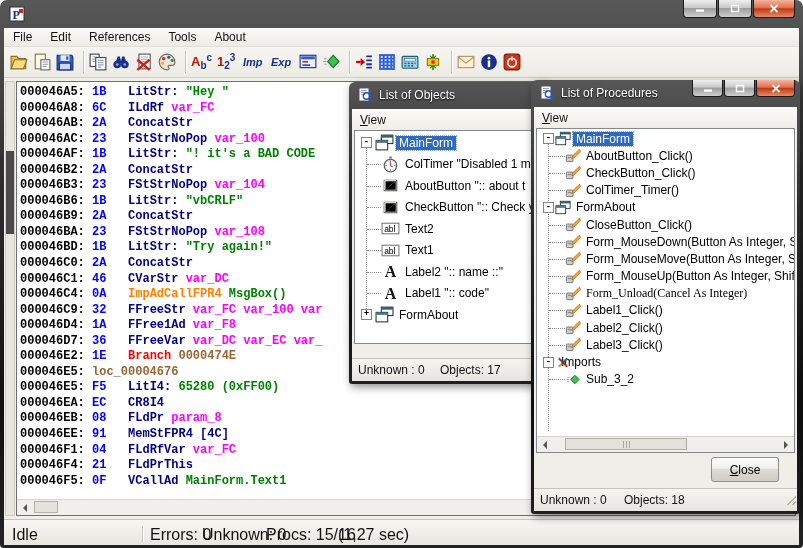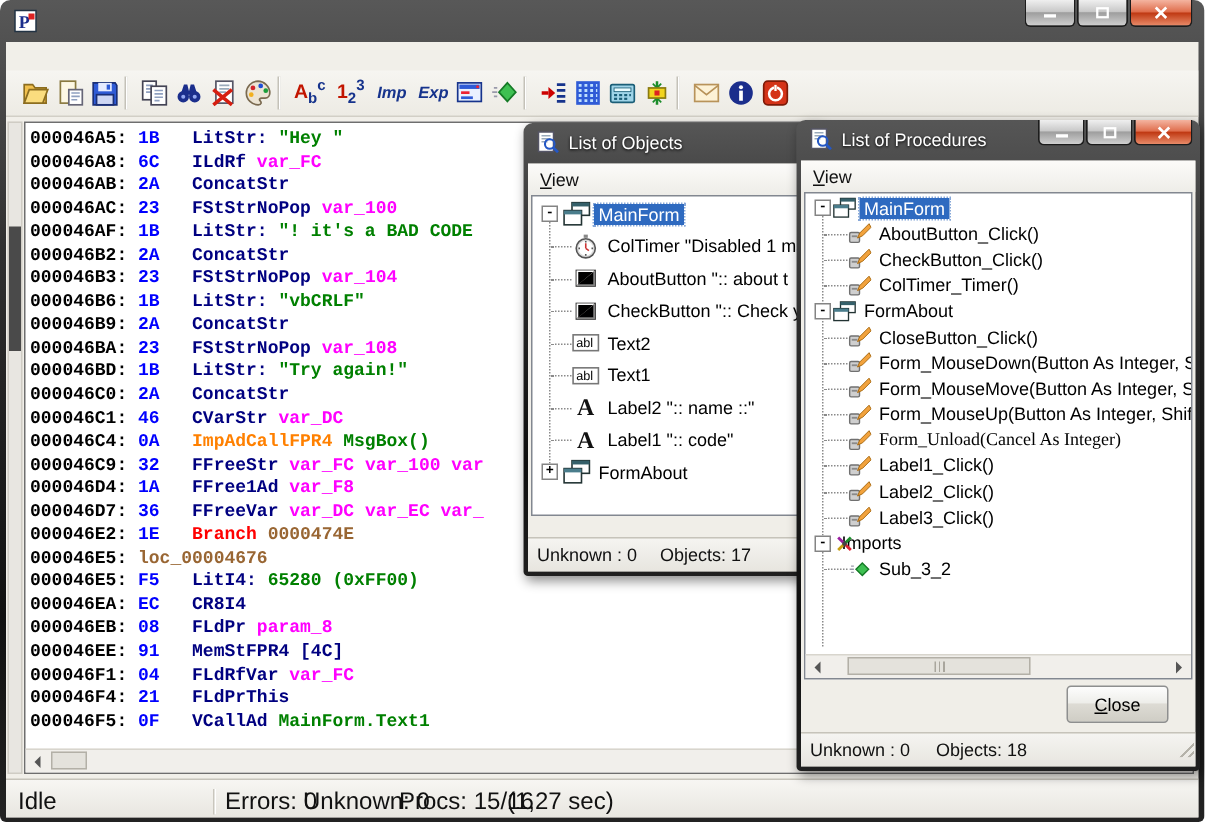--- a/index.html
+++ b/index.html
@@ -24,21 +24,21 @@
   .main-body{position:absolute;left:4px;right:4px;top:28px;bottom:3px;
        background:#f1efe9;overflow:hidden;}
   
   .menubar{position:absolute;left:0;right:0;top:0;height:19px;font-size:12px;
        background:linear-gradient(#fbfaf8,#ecebe6);display:flex;align-items:center;
        border-bottom:1px solid #e0ded7;box-sizing:border-box;}
   .menu-item{padding:1px 9px;color:#111;}
   .toolbar{position:absolute;left:0;right:0;top:19px;height:31px;
        background:linear-gradient(#f6f5f1,#edebe4);display:flex;align-items:center;
        border-bottom:1px solid #d2cfc6;box-sizing:border-box;padding-left:6px;}
-  .tbtn{width:23px;height:24px;display:flex;align-items:center;justify-content:flex-end;flex:0 0 auto;}
+  .tbtn{width:23px;height:24px;display:flex;align-items:center;justify-content:flex-start;flex:0 0 auto;}
   .tbtn svg{width:18px;height:18px;display:block;}
   .tsep{width:1px;height:22px;background:#c4c1b8;border-right:1px solid #fff;
        margin:0 4px;flex:0 0 auto;}
   .gi{font-weight:bold;white-space:nowrap;font-size:12px;}
   .gi .g0{color:#c21500;font-size:13px;}
   .gi .g1{color:#16338c;font-size:10px;vertical-align:sub;}
   .gi .g2{color:#16338c;font-size:10px;vertical-align:super;}
   .gi.plain{color:#16338c;font-size:11px;font-style:italic;}
   
   .client{position:absolute;left:0;right:0;top:50px;bottom:26px;}
@@ -132,20 +132,27 @@
           </svg>
         </span>
       <span class="wbtn close">
           <svg width="12" height="9" viewBox="0 0 12 9">
             <path d="M2.5 1 9.5 8M9.5 1 2.5 8" stroke="#fff" stroke-width="1.8"></path>
           </svg>
         </span>
     </span>
   </div>
   <div class="main-body">
+    <div class="menubar" id="mainmenu">
+        <span class="menu-item">File</span>
+        <span class="menu-item">Edit</span>
+        <span class="menu-item">References</span>
+        <span class="menu-item">Tools</span>
+        <span class="menu-item">About</span>
+      </div>
     <div class="toolbar" id="maintoolbar">
         <span class="tbtn">
           <svg viewBox="0 0 16 16">
             <path d="M1 3h5l1.5 2H14v9H1z" fill="#f2c14e" stroke="#8c6d1f"></path>
             <path d="M1 14 4 6h11l-3 8z" fill="#fadc7e" stroke="#8c6d1f"></path>
           </svg>
         </span>
         <span class="tbtn">
           <svg viewBox="0 0 16 16">
             <rect x="2" y="1" width="9" height="13" fill="#fdf8e4" stroke="#8a7a40"></rect>

